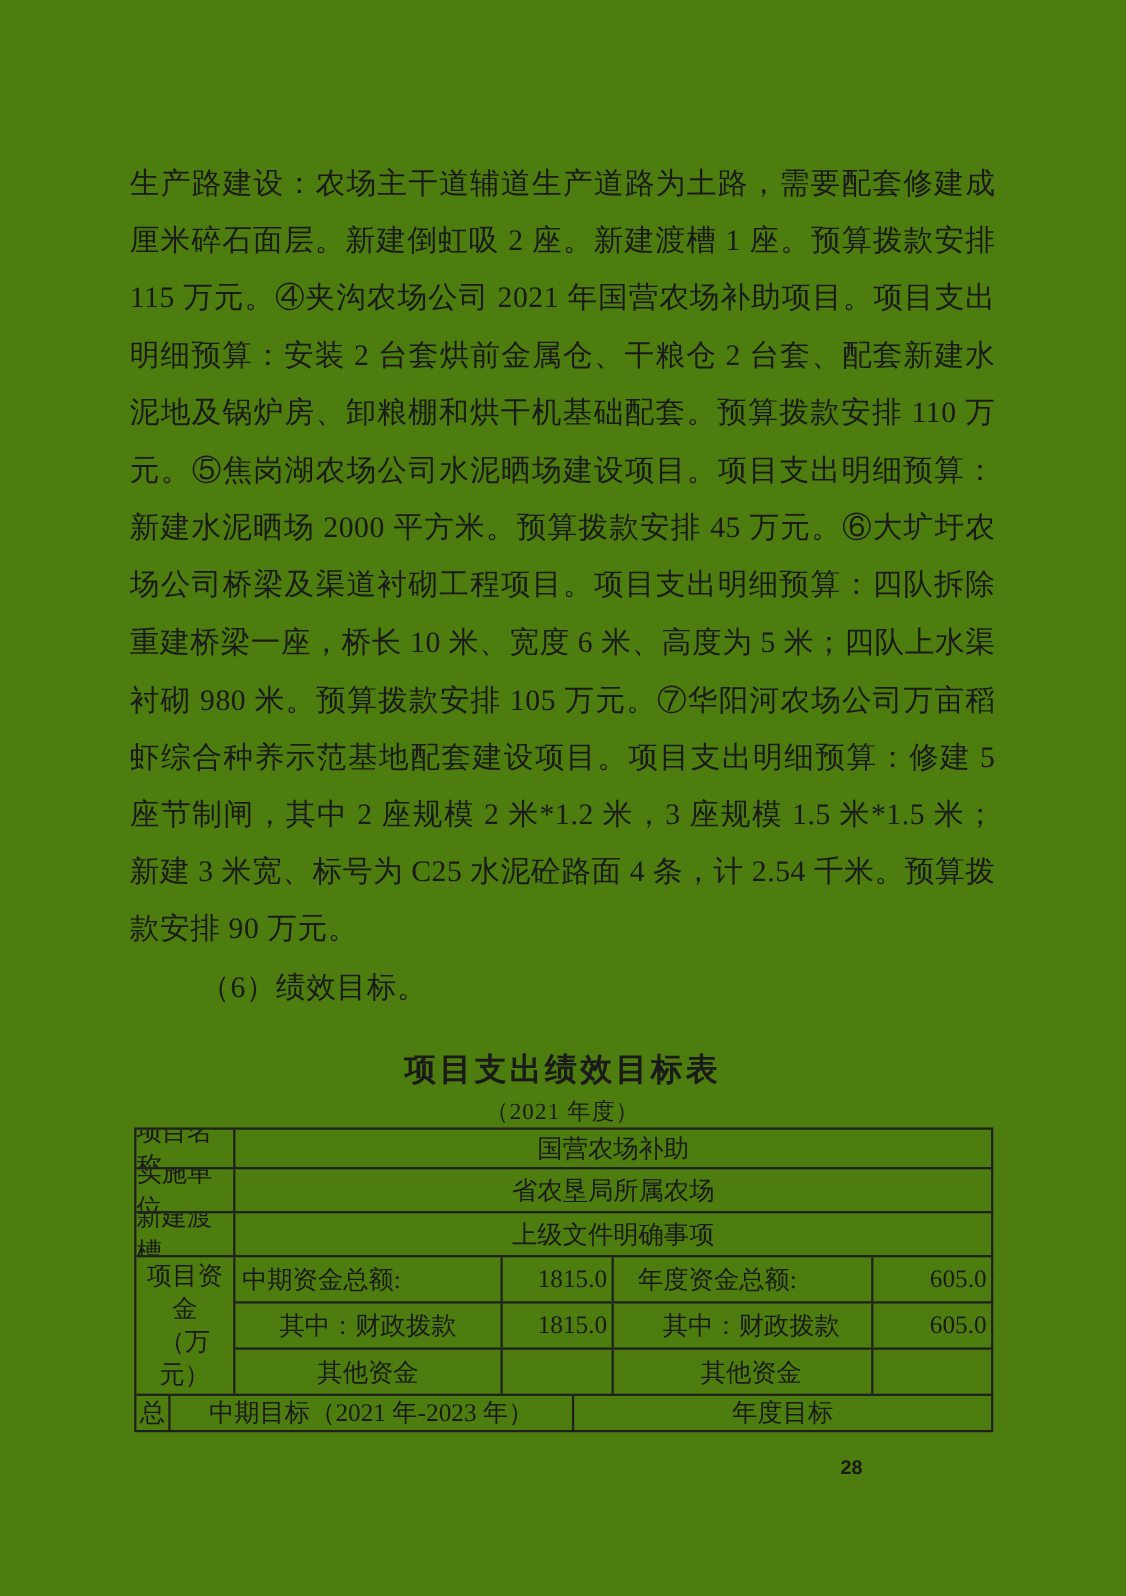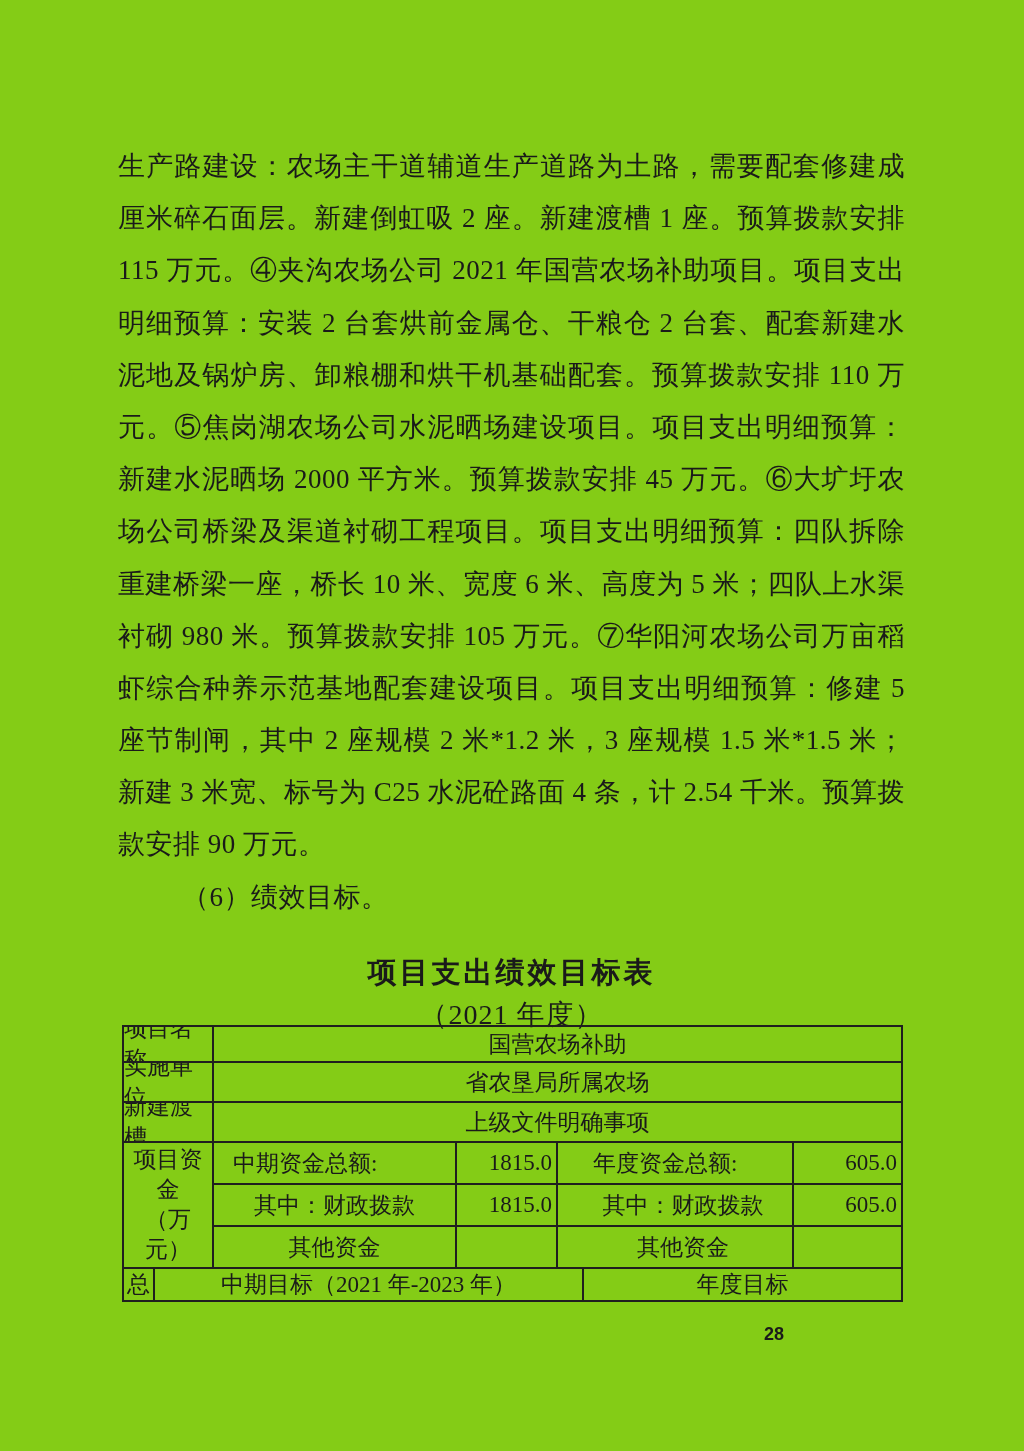--- a/index.html
+++ b/index.html
@@ -5,21 +5,21 @@
   html, body { margin: 0; padding: 0; }
   body {
     width: 1024px; height: 1451px;
     background: #ffffff;
     font-family: "Liberation Serif", "DejaVu Serif", serif;
     color: #1a1a1a;
   }
   .page {
     position: relative;
     width: 1024px; height: 1451px;
-    background: #84cc16;
+    background: #4d7c0f;
     overflow: hidden;
   }
   
   .body-text {
     position: absolute;
     left: 118px; top: 140px;
     width: 787px;
     font-size: 27px;
     letter-spacing: 0.5px;
   }
@@ -42,21 +42,21 @@
     left: 118px; top: 953px; width: 787px;
     text-align: center;
     font-size: 29px;
     font-weight: bold;
     letter-spacing: 3px;
   }
   .tbl-subtitle {
     position: absolute;
     left: 118px; top: 996px; width: 787px;
     text-align: center;
-    font-size: 28px;
+    font-size: 21px;
     letter-spacing: 1px;
   }
   
   .tbl {
     position: absolute;
     left: 122px; top: 1025px;
     width: 781px; height: 277px;
     border: 2px solid #1f1f1f;
     box-sizing: border-box;
     display: flex;
@@ -84,26 +84,26 @@
   .flex1 { flex: 1; }
   
   .funds { display: flex; height: 148px; box-sizing: border-box; border-bottom: 2px solid #1f1f1f; }
   .funds-label { width: 90px; flex: none; text-align: center; line-height: 30px; }
   .funds-right { flex: 1; display: flex; flex-direction: column; }
   .frow { flex: 1; display: flex; box-sizing: border-box; border-bottom: 2px solid #1f1f1f; }
   .frow:last-child { border-bottom: none; }
   .fc1 { width: 243px; flex: none; }
   .fc2 { width: 101px; flex: none; }
   .fc3 { width: 220px; flex: none; margin-left: 16px; }
-  .left-al { justify-content: flex-start; padding-left: 19px; }
+  .left-al { justify-content: flex-start; padding-left: 6px; }
   .right-al { justify-content: flex-end; padding-right: 4px; }
   
   .total-row { flex: 1; display: flex; }
   .w-zong { width: 31px; flex: none; }
-  .w-midgoal { width: 429px; flex: none; }
+  .w-midgoal { width: 367px; flex: none; }
   
   .page-num {
     position: absolute;
     left: 764px; top: 1324px;
     font-size: 18px;
     font-weight: bold;
     font-family: Liberation Sans, sans-serif;
   }
 </style>
 </head>

